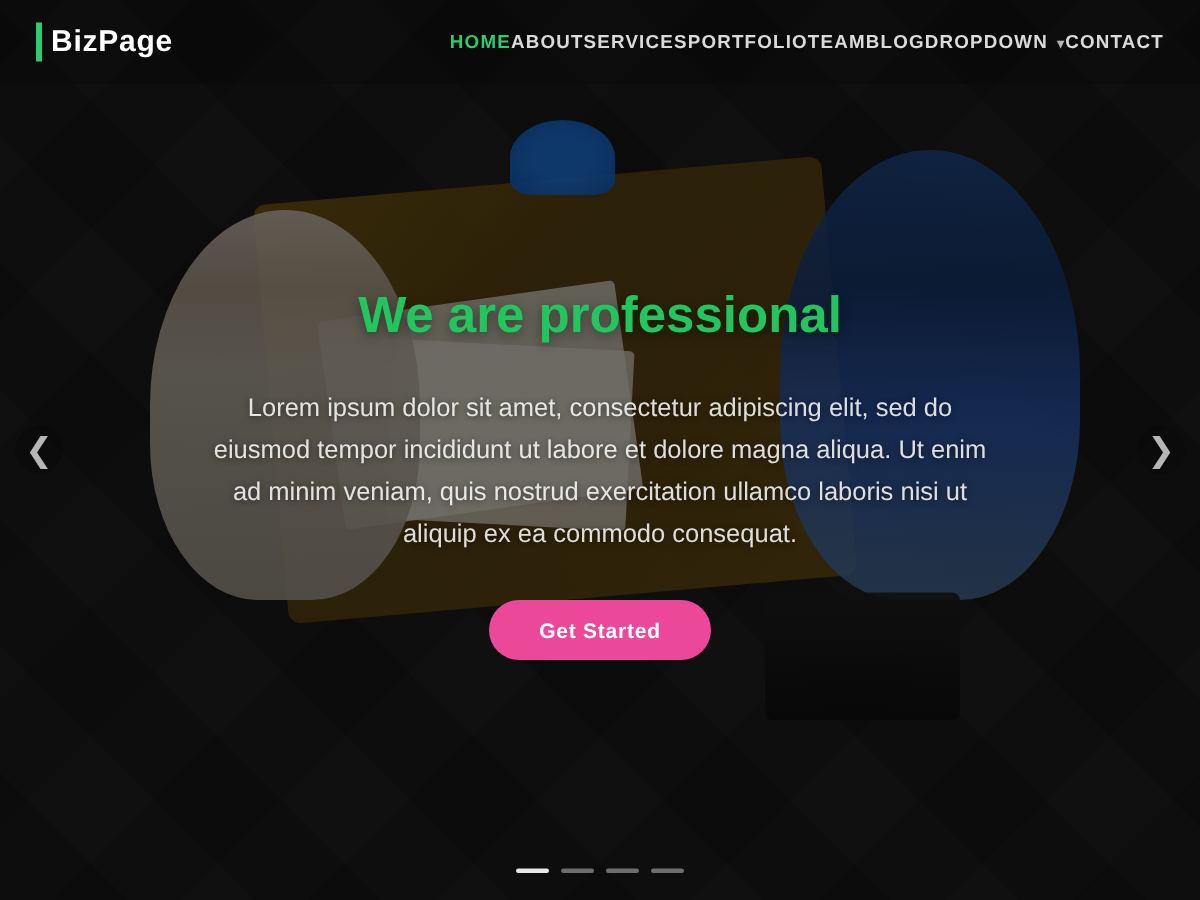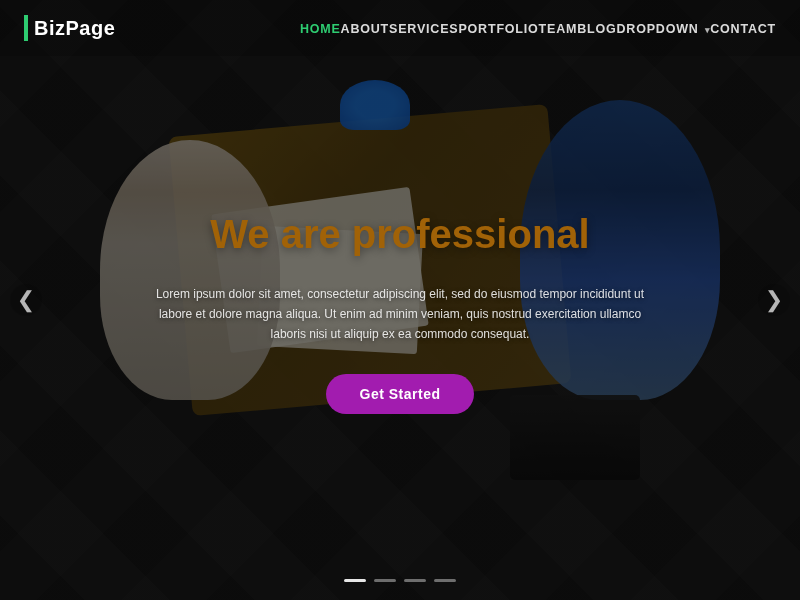--- a/index.html
+++ b/index.html
@@ -186,40 +186,40 @@
       position: absolute;
       top: 50%;
       left: 50%;
       transform: translate(-50%, -44%);
       text-align: center;
       z-index: 10;
       width: 520px;
     }
 
     .hero-title {
-      color: #a16207;
-      font-size: 40px;
+      color: #22c55e;
+      font-size: 34px;
       font-weight: 700;
       margin-bottom: 18px;
       line-height: 1.2;
       text-shadow: 0 2px 8px rgba(0,0,0,0.4);
     }
 
     .hero-text {
       color: rgba(255,255,255,0.85);
-      font-size: 12px;
+      font-size: 17px;
       line-height: 1.65;
       margin-bottom: 30px;
       text-shadow: 0 1px 4px rgba(0,0,0,0.5);
       margin-top: 27px;
     }
 
     .btn-cta {
       display: inline-block;
-      background: #a21caf;
+      background: #ec4899;
       color: #fff;
       padding: 12px 34px;
       border-radius: 30px;
       font-size: 14px;
       font-weight: 600;
       border: none;
       cursor: pointer;
       letter-spacing: 0.5px;
       text-shadow: none;
     }

